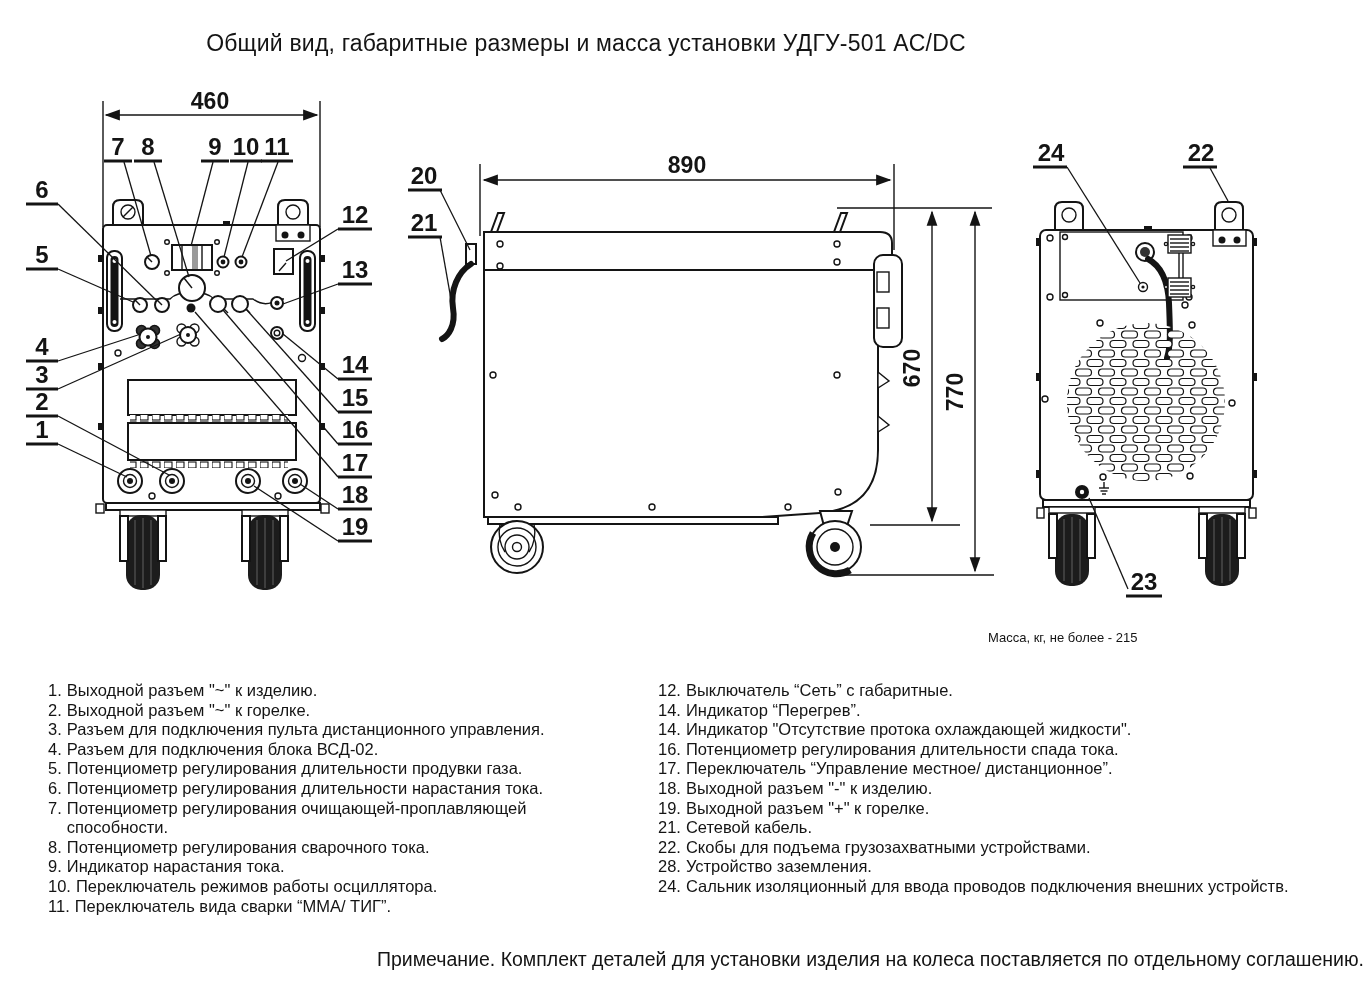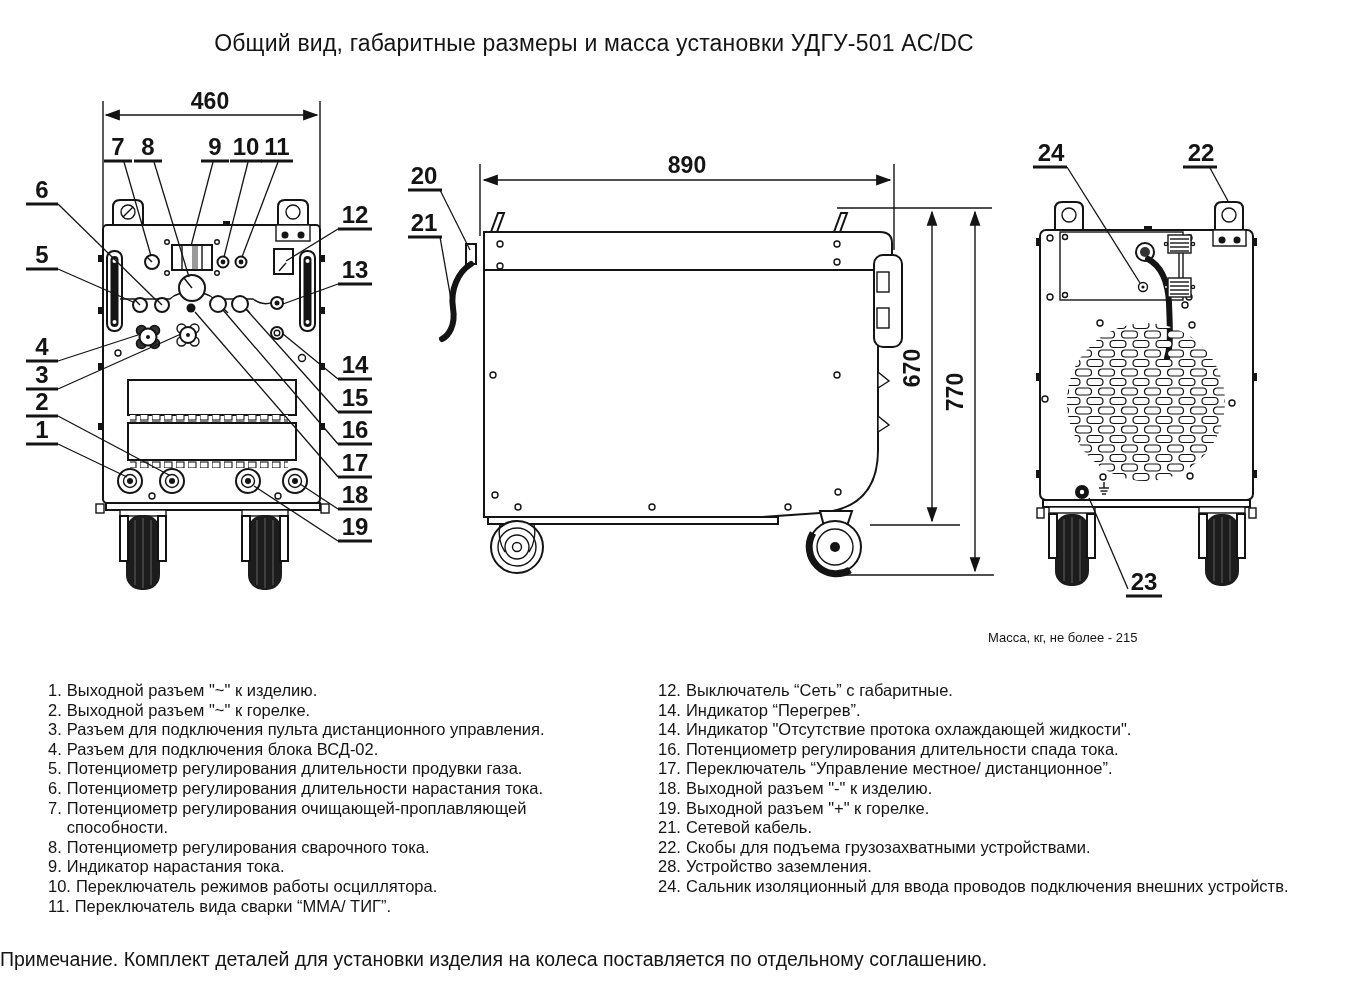--- a/index.html
+++ b/index.html
@@ -1,41 +1,41 @@
 <!DOCTYPE html>
 <html><head>
 <meta charset="utf-8">
 <style>
   html,body{margin:0;padding:0}
   body{
     width:1364px;height:992px;position:relative;background:#ffffff;
     font-family:"Liberation Sans",sans-serif;color:#141414;overflow:hidden;
   }
   .abs{position:absolute}
-  #title{top:30px;left:8px;width:1172px;text-align:center;font-size:23px;letter-spacing:.2px}
+  #title{top:30px;left:0;width:1172px;text-align:center;font-size:23px;letter-spacing:.2px}
   svg{position:absolute;overflow:visible}
   svg text{font-family:"Liberation Sans",sans-serif;fill:#141414}
   .co-num{font-size:24px;font-weight:bold;text-anchor:middle}
   .dim{font-size:23px;font-weight:bold;text-anchor:middle}
   .ln{stroke:#141414;stroke-width:2;fill:none}
   .tn{stroke:#141414;stroke-width:1.4;fill:none}
   .ld{stroke:#141414;stroke-width:1.3;fill:none}
   .ul{stroke:#141414;stroke-width:3;fill:none}
   .dl{stroke:#141414;stroke-width:1.4;fill:none}
   .wh{fill:#ffffff}
   .bk{fill:#141414}
   #mass-note{left:988px;top:630px;font-size:13px}
   .legend{position:absolute;top:681px;font-size:16.5px;line-height:19.6px}
   #legend-left{left:48px;width:500px}
   #legend-right{left:658px;width:700px}
   .legend ul{list-style:none;margin:0;padding:0}
   .legend li{display:flex}
   .legend .num{flex:0 0 auto;margin-right:5px;white-space:pre}
   .legend .txt{flex:1 1 auto}
-  #note{top:948px;left:0;width:1364px;text-align:left;font-size:19.5px}
+  #note{top:948px;left:0;width:1364px;text-align:right;font-size:19.5px}
 </style>
 </head>
 <body>
 
 <div id="title" class="abs">Общий вид, габаритные размеры и масса установки УДГУ-501 AC/DC</div>
 
 <svg style="left:20px;top:85px" width="420" height="540" viewBox="0 0 420 540">
   <defs>
     <marker id="fA" viewBox="0 0 10 10" refX="9" refY="5" markerWidth="11" markerHeight="11" orient="auto-start-reverse">
       <path d="M0,1.5 L10,5 L0,8.5 Z" fill="#141414"></path>

